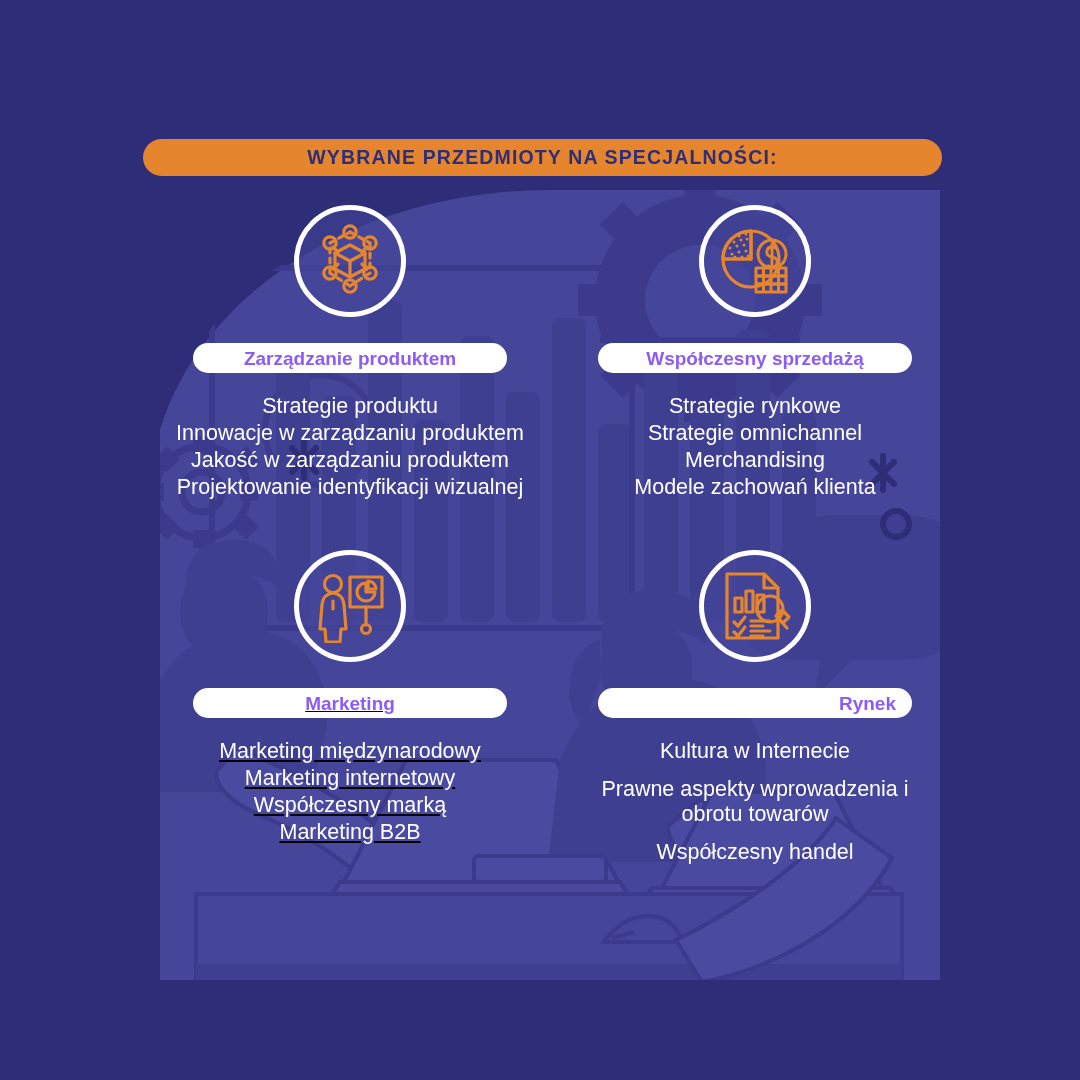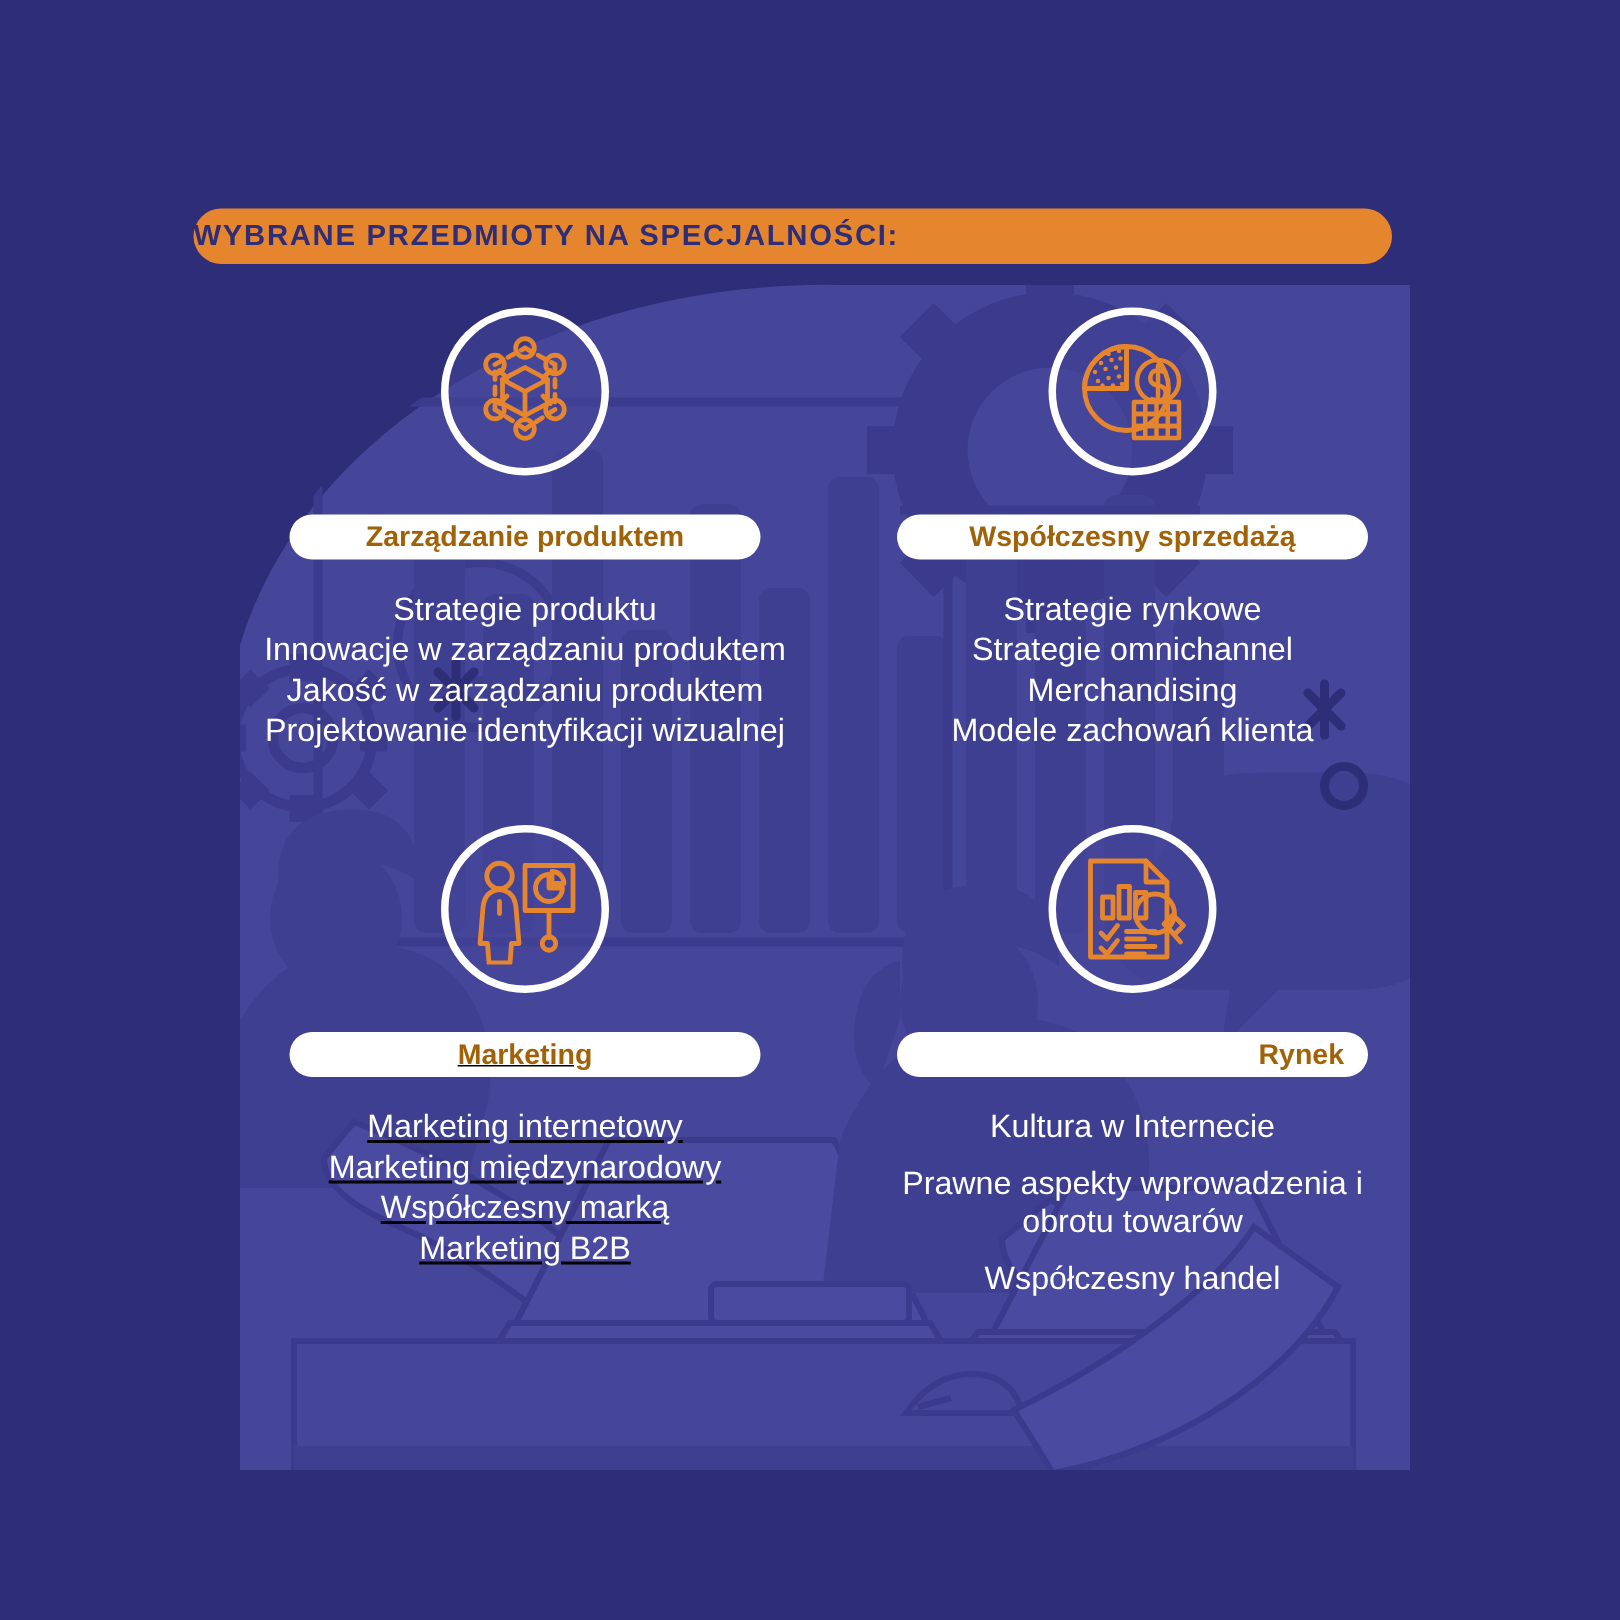--- a/index.html
+++ b/index.html
@@ -28,28 +28,29 @@
     position: absolute;
     left: 0; top: 0;
     width: 1080px;
     height: 1080px;
     pointer-events: none;
   }
 
   
   #header-pill {
     position: absolute;
-    left: 129px;
+    left: 143px;
     top: 139px;
     width: 799px;
     height: 37px;
     background: #e5862f;
     border-radius: 19px;
     display: flex;
     align-items: center;
+    justify-content: center;
     z-index: 30;
   }
   #header-pill .htxt {
     color: #2e2d78;
     font-size: 19.5px;
     font-weight: bold;
     letter-spacing: 1.15px;
     white-space: nowrap;
     line-height: 1;
   }
@@ -90,21 +91,21 @@
     justify-content: center;
     box-sizing: border-box;
     padding: 0 16px;
   }
   #card-product   .title-pill { width: 314px; }
   #card-sales     .title-pill { width: 314px; }
   #card-marketing .title-pill { width: 314px; }
   #card-market    .title-pill { width: 314px; justify-content: flex-end; }
 
   .title-pill .ptxt {
-    color: #a16207;
+    color: #8b5cf6;
     font-size: 19px;
     font-weight: bold;
     white-space: nowrap;
     line-height: 1;
   }
 
   .subject-list {
     margin-top: 20px;
     text-align: center;
     color: #ffffff;
@@ -391,22 +392,22 @@
 
           <line x1="53" y1="38" x2="53" y2="56"></line>
           <circle cx="53" cy="60" r="4.5"></circle>
         </g>
       </svg>
     </div>
     <div class="title-pill">
       <span class="ptxt">Marketing</span>
     </div>
     <div class="subject-list">
+      <div class="subject">Marketing międzynarodowy</div>
       <div class="subject">Marketing internetowy</div>
-      <div class="subject">Marketing międzynarodowy</div>
       <div class="subject">Współczesny marką</div>
       <div class="subject">Marketing B2B</div>
     </div>
   </div>
 
   <div class="card" id="card-market">
     <div class="icon-circle">
       <svg width="74" height="74" viewBox="0 0 74 74">
         <g fill="none" stroke="#e5862f" stroke-width="3.2" stroke-linecap="round" stroke-linejoin="round">
 

